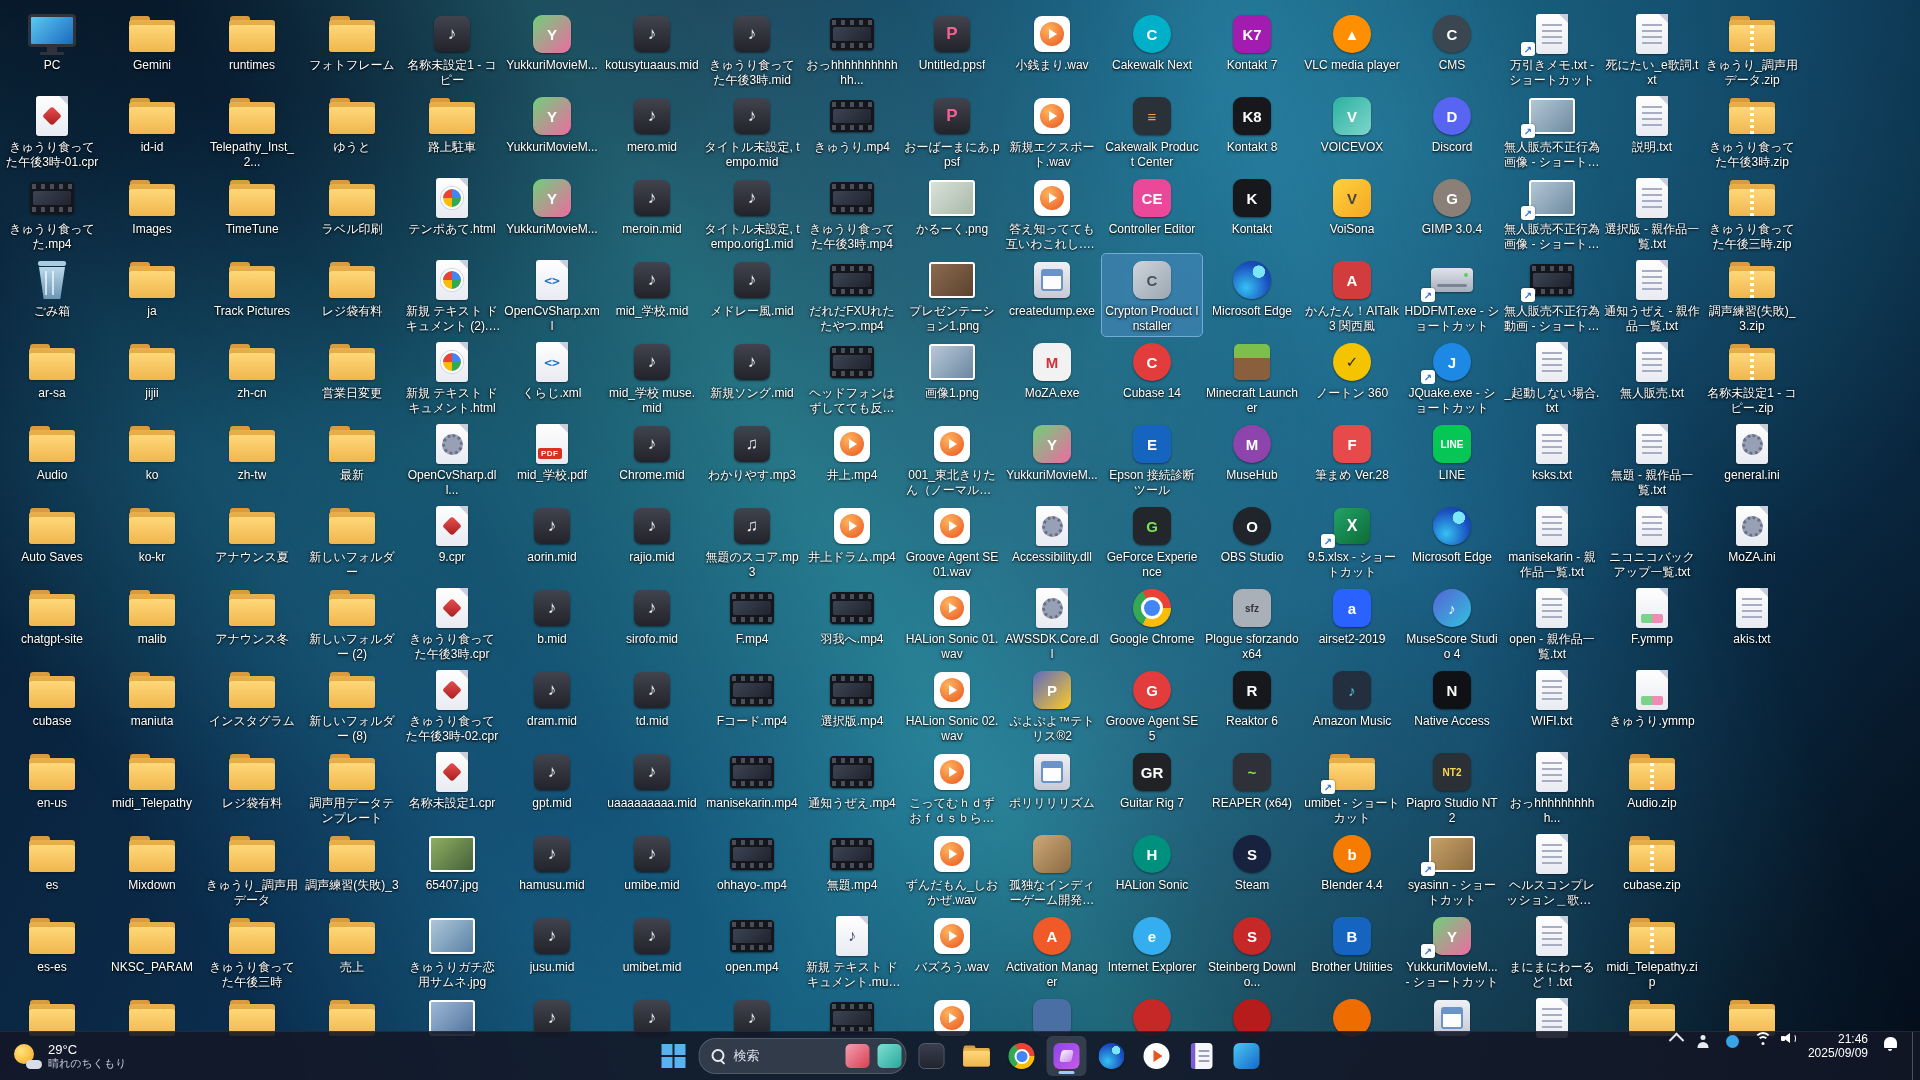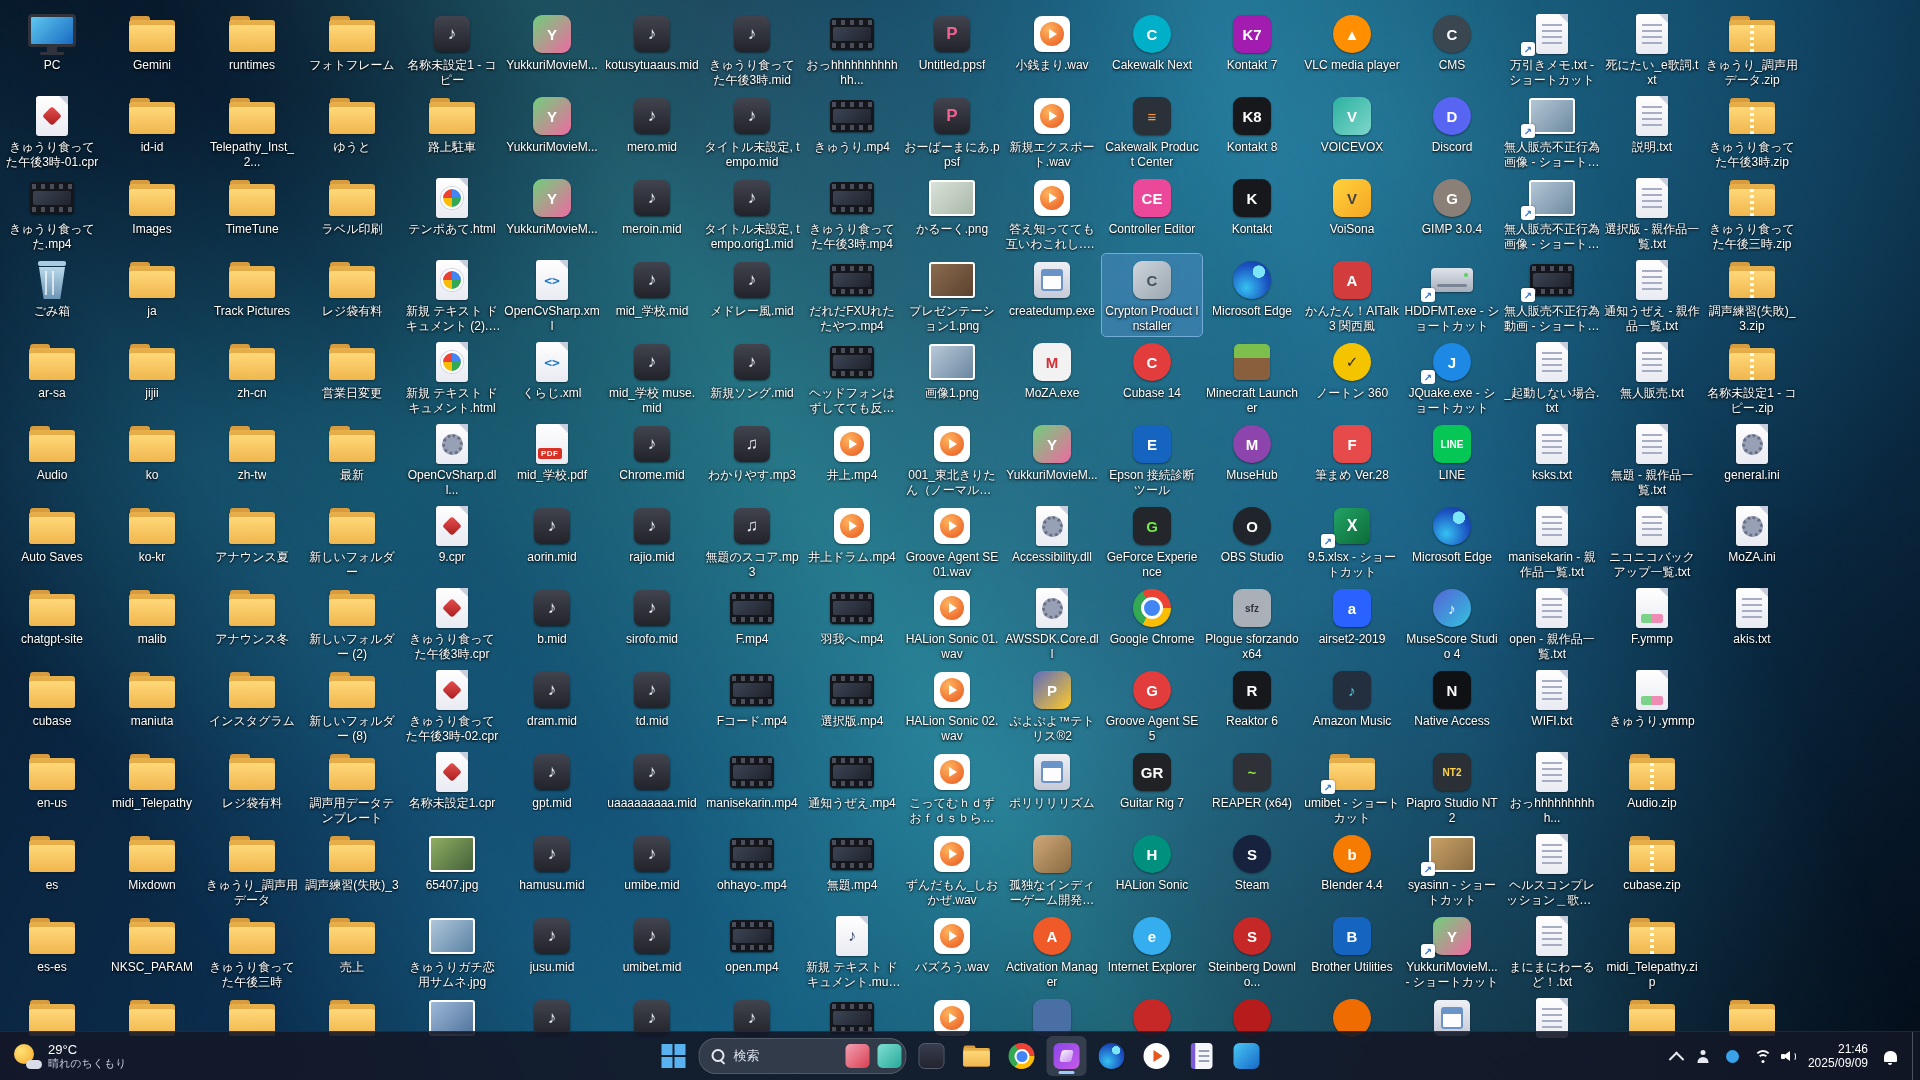--- a/index.html
+++ b/index.html
@@ -164,21 +164,21 @@
   .tb-purple{width:26px;height:26px;border-radius:6px;background:linear-gradient(135deg,#8a46e8,#c75ae8);position:relative;}
   .tb-purple::after{content:"";position:absolute;inset:7px;border-radius:3px;transform:skewX(-12deg);
     background:linear-gradient(135deg,rgba(255,255,255,.95),rgba(255,255,255,.35));}
   .tb-media{width:26px;height:26px;border-radius:50%;background:#fff;display:flex;align-items:center;justify-content:center;}
   .tri-sm{width:0;height:0;border-left:9px solid #e8541e;border-top:6px solid transparent;border-bottom:6px solid transparent;margin-left:2px;}
   .tb-notes{width:22px;height:26px;border-radius:4px;background:#f5f6fa;border-left:5px solid #7b5cd6;
     display:flex;flex-direction:column;justify-content:center;gap:3px;padding:0 3px;box-sizing:border-box;}
   .tb-notes i{height:2px;background:#9aa0b5;border-radius:1px;display:block;}
   .tb-code{width:26px;height:26px;border-radius:6px;background:linear-gradient(135deg,#49c8f5,#1668c8);}
 
-  .tray{position:absolute;right:0;top:0;height:48px;display:flex;align-items:center;gap:12px;padding-right:2px;}
+  .tray{position:absolute;right:0;top:0;height:48px;display:flex;align-items:flex-start;gap:12px;padding-right:2px;}
   .chev{width:9px;height:9px;border-left:2px solid #e8eaf2;border-top:2px solid #e8eaf2;
     transform:rotate(45deg) translate(2px,2px);cursor:pointer;}
   .tray-ic{width:18px;height:18px;display:flex;align-items:center;justify-content:center;cursor:pointer;}
   .person{position:relative;width:12px;height:13px;}
   .person::before{content:"";position:absolute;left:50%;transform:translateX(-50%);top:0;width:5px;height:5px;border-radius:50%;background:#e8eaf2;}
   .person::after{content:"";position:absolute;left:50%;transform:translateX(-50%);bottom:0;width:11px;height:6px;border-radius:6px 6px 0 0;background:#e8eaf2;}
   .bluedot{width:13px;height:13px;border-radius:50%;background:#3aa3e8;display:block;}
   .tray-group{display:flex;align-items:center;gap:9px;cursor:pointer;}
   .wifi{position:relative;width:18px;height:13px;overflow:hidden;}
   .wifi i{position:absolute;left:50%;transform:translateX(-50%);border:2px solid rgba(0,0,0,0);border-top-color:#fff;border-radius:50%;box-sizing:border-box;}

